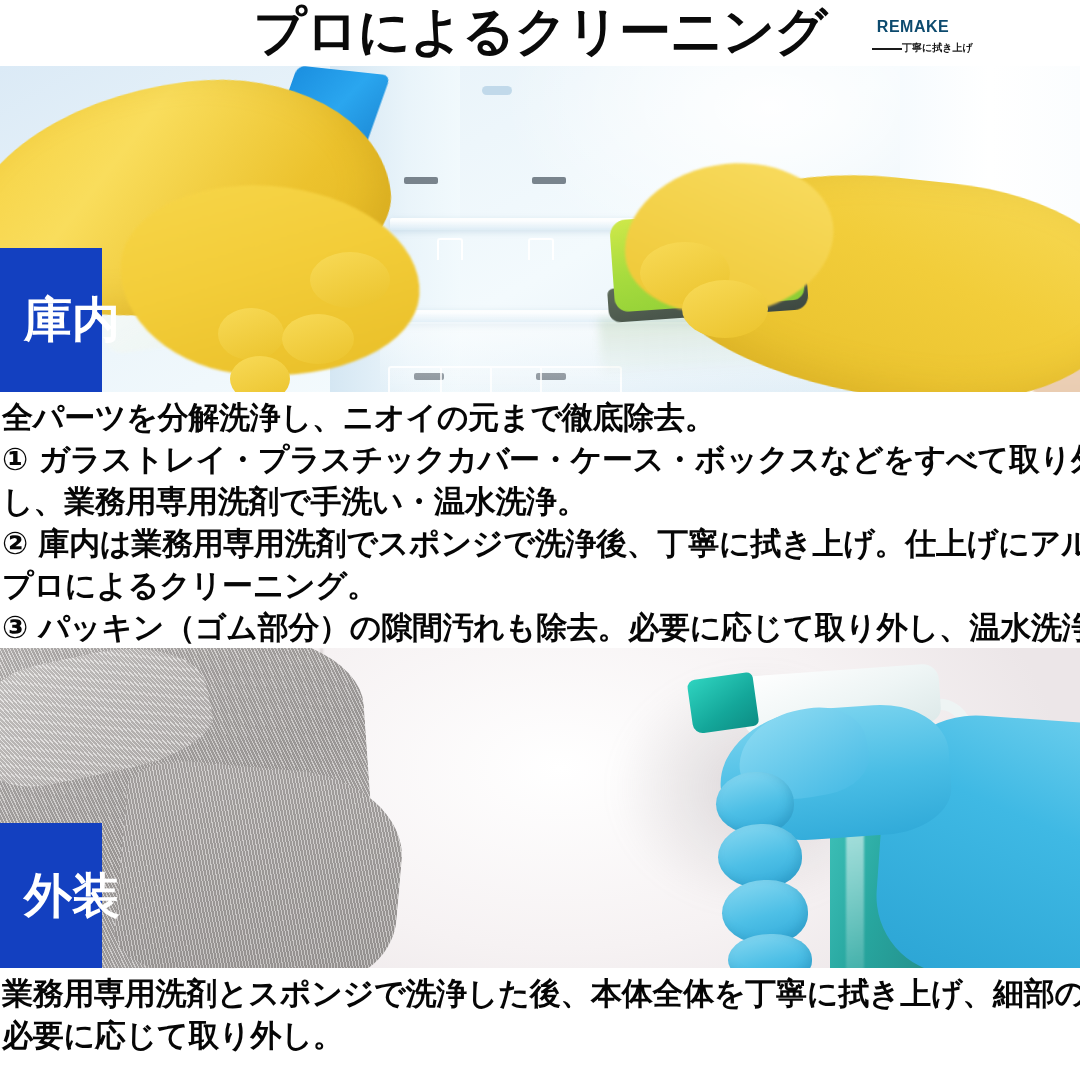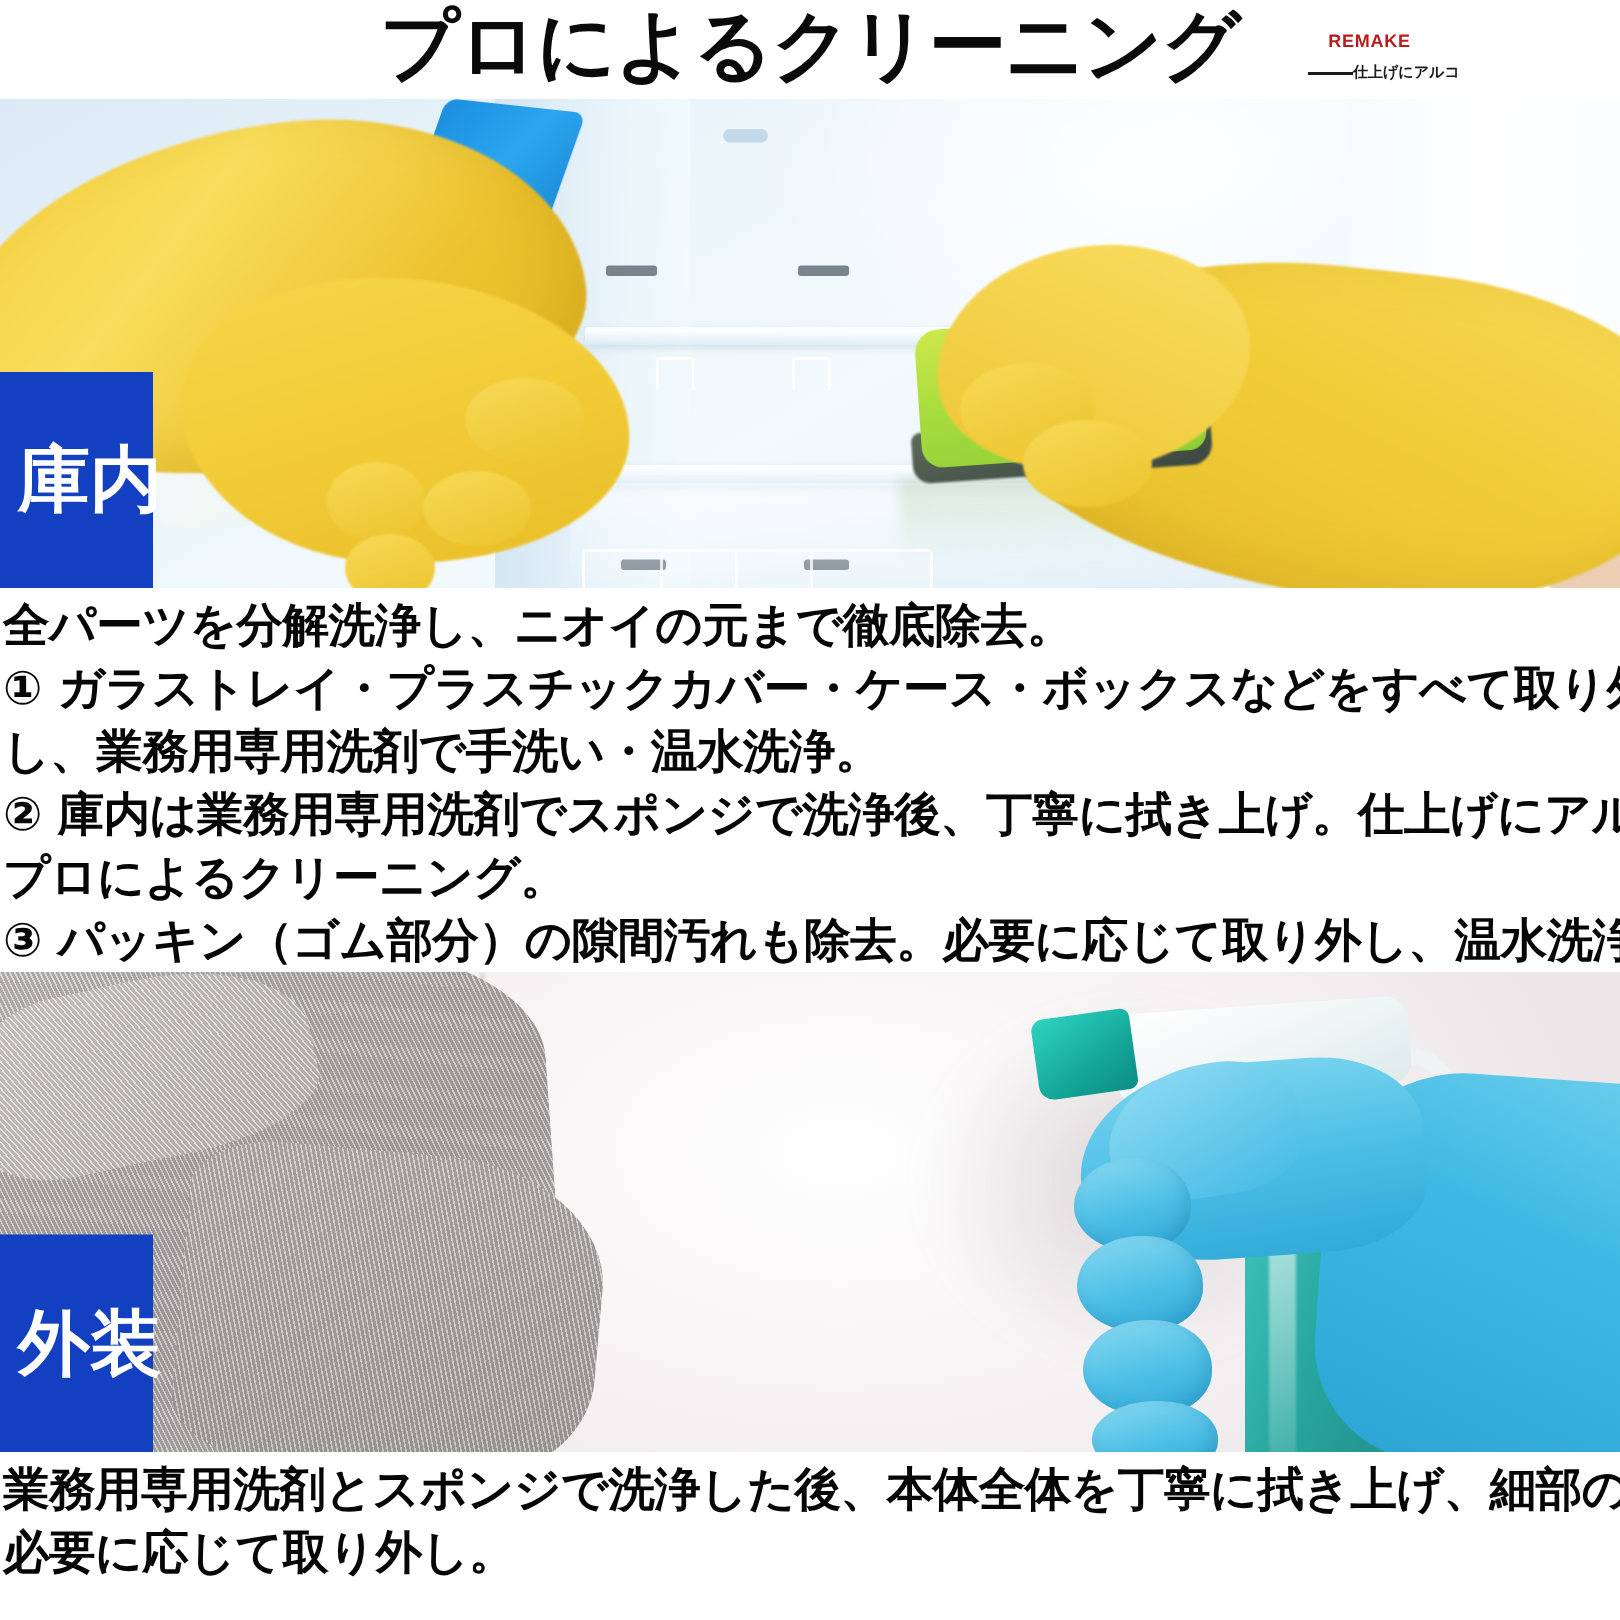--- a/index.html
+++ b/index.html
@@ -52,24 +52,24 @@
     width: 90px; height: 34px;
     border: 2px solid #1a1a1a;
     box-sizing: border-box;
   }
   .logo-word {
     position: absolute;
     left: 2px; top: 2px;
     width: 90px; height: 34px;
     line-height: 34px;
     text-align: center;
-    font-size: 12px;
+    font-size: 16px;
     font-weight: 800;
     letter-spacing: 0.5px;
-    color: #b91c1c;
+    color: #0c4a6e;
     background: #ffffff;
   }
   .logo-rule {
     position: absolute;
     left: 6px; top: 40px;
     width: 30px; height: 2px;
     background: #1a1a1a;
   }
   .logo-sub {
     position: absolute;
@@ -390,21 +390,21 @@
     position: absolute;
     background: #1340c0;
     color: #ffffff;
     font-family: "DejaVu Sans", "Liberation Sans", sans-serif;
     font-weight: 900;
     font-size: 48px;
     letter-spacing: 0px;
     display: flex;
     align-items: center;
     justify-content: flex-start;
-    padding-left: 12px;
+    padding-left: 24px;
     box-sizing: border-box;
     white-space: nowrap;
   }
   .badge-1 { left: 0; top: 248px; width: 102px; height: 144px; }
   .badge-2 { left: 0; top: 823px; width: 102px; height: 145px; text-align: center; }
 
   
   .body-text {
     position: absolute;
     left: 0;
@@ -426,21 +426,21 @@
 <body>
 
 <div id="page">
 
   <div class="header">
     <div class="header-title">プロによるクリーニング</div>
     <div class="logo">
       <div class="logo-frame"></div>
       <div class="logo-word">REMAKE</div>
       <div class="logo-rule"></div>
-      <div class="logo-sub">仕上げにアルコ</div>
+      <div class="logo-sub">丁寧に拭き上げ</div>
     </div>
   </div>
 
   <div class="photo photo-1">
     <div class="layer p1-bg"></div>
     <div class="layer p1-wallL"></div>
     <div class="layer p1-wallR"></div>
     <div class="layer p1-door-slot"></div>
     <div class="layer p1-clip1 p1-darkclip"></div>
     <div class="layer p1-clip2 p1-darkclip"></div>

